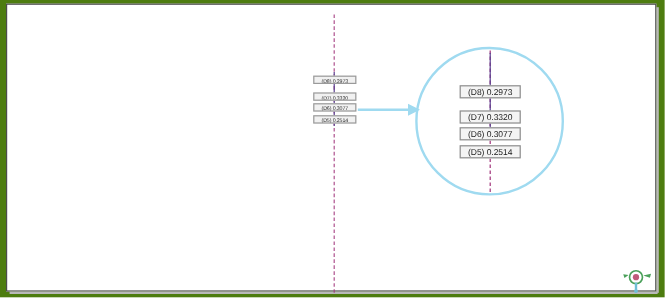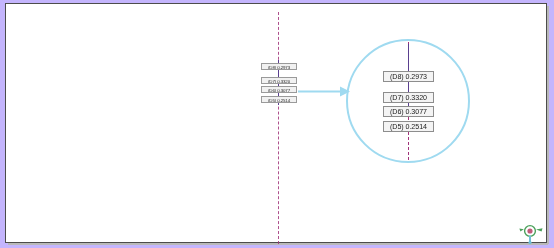--- a/index.html
+++ b/index.html
@@ -4,21 +4,21 @@
 <style>
   html, body {
     margin: 0;
     padding: 0;
     background: #ffffff;
   }
   #screenshot {
     position: relative;
     width: 554px;
     height: 248px;
-    background: #c4b5fd;
+    background: #4d7c0f;
     overflow: hidden;
     font-family: "Liberation Sans", sans-serif;
   }
 
   
   #frame {
     position: absolute;
     left: 5px;
     top: 3px;
     width: 542px;

